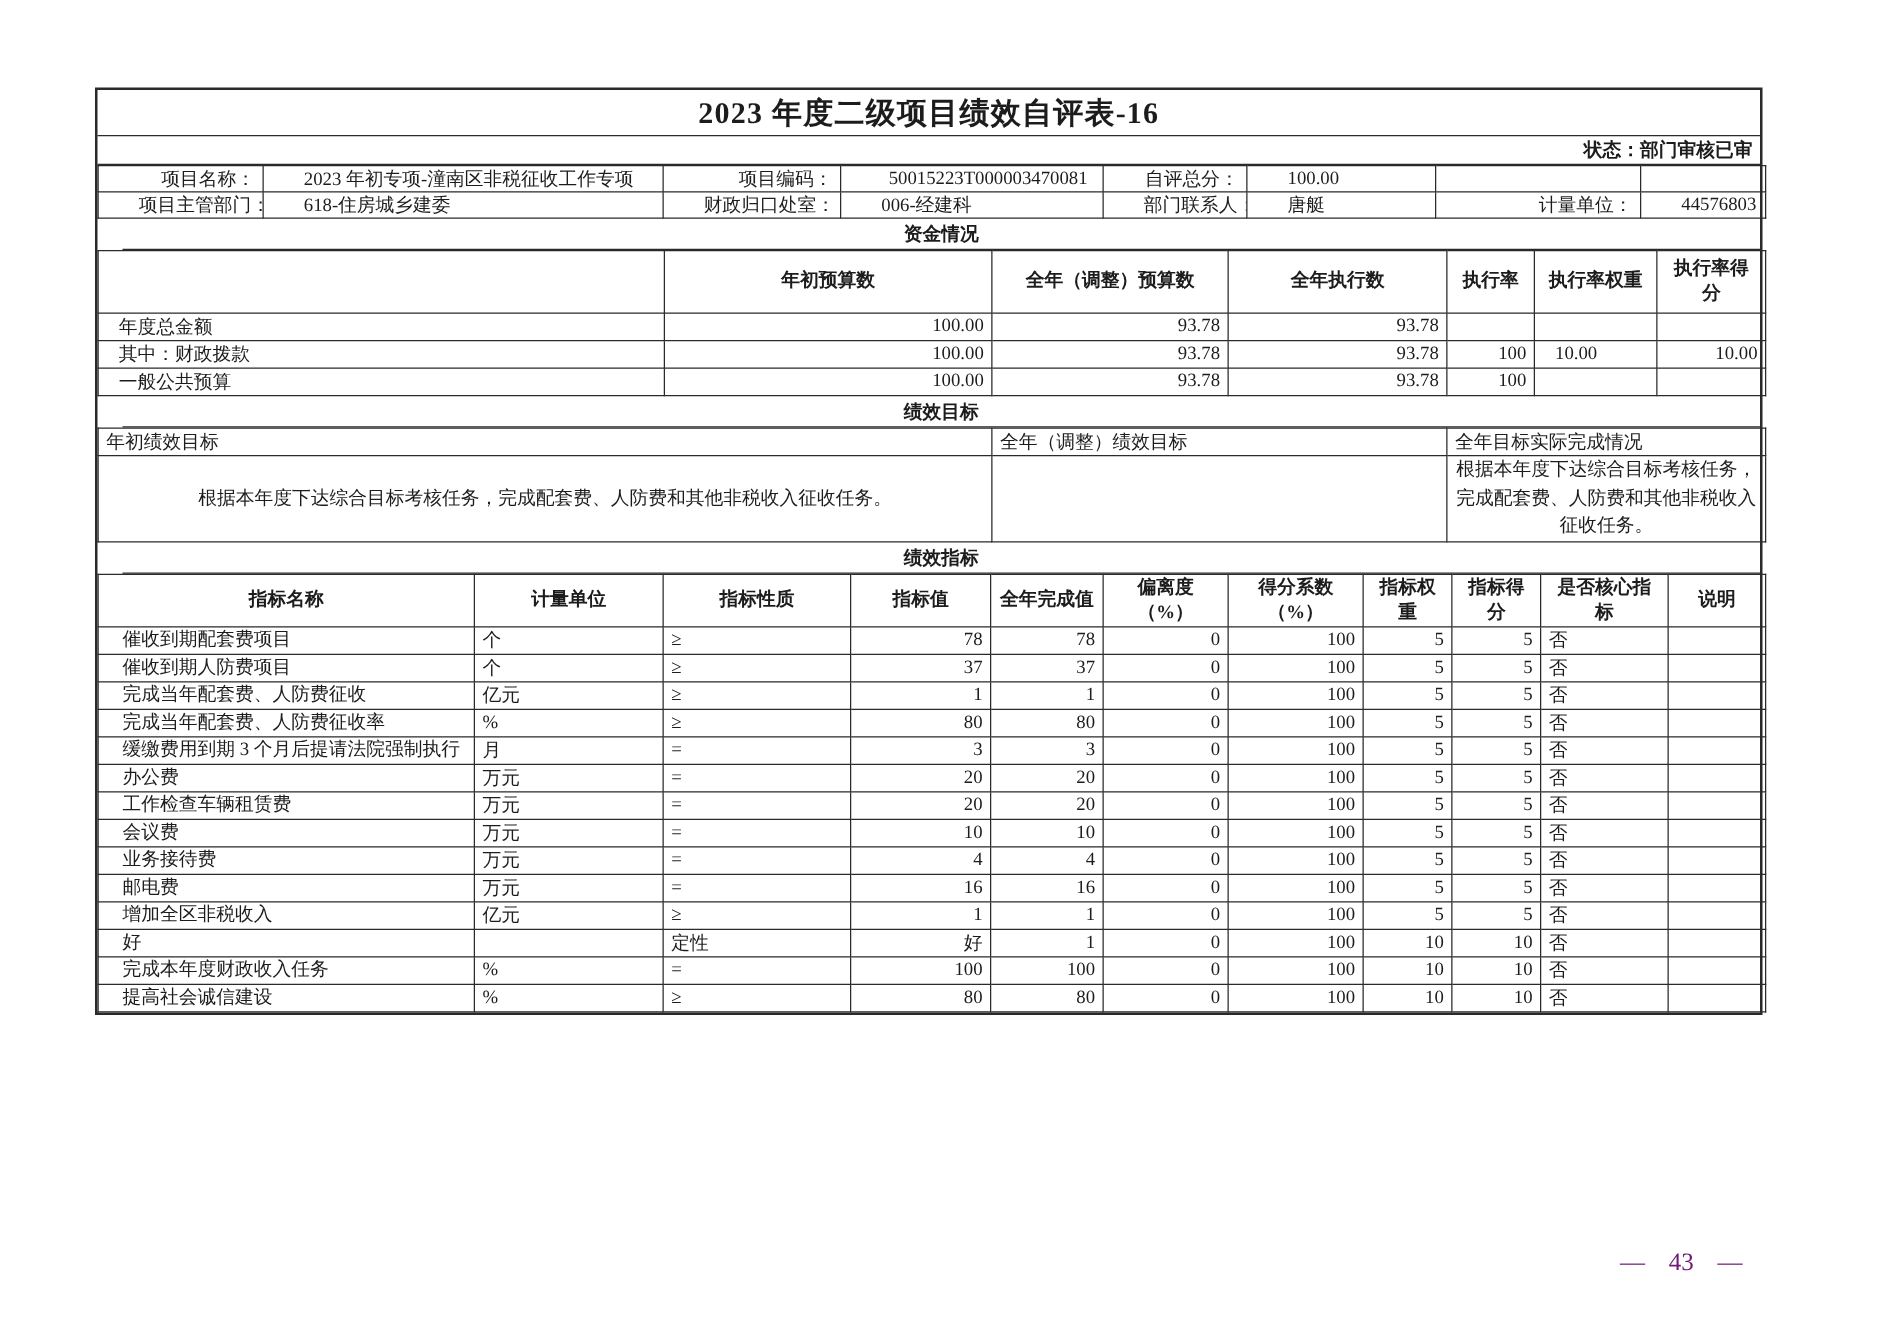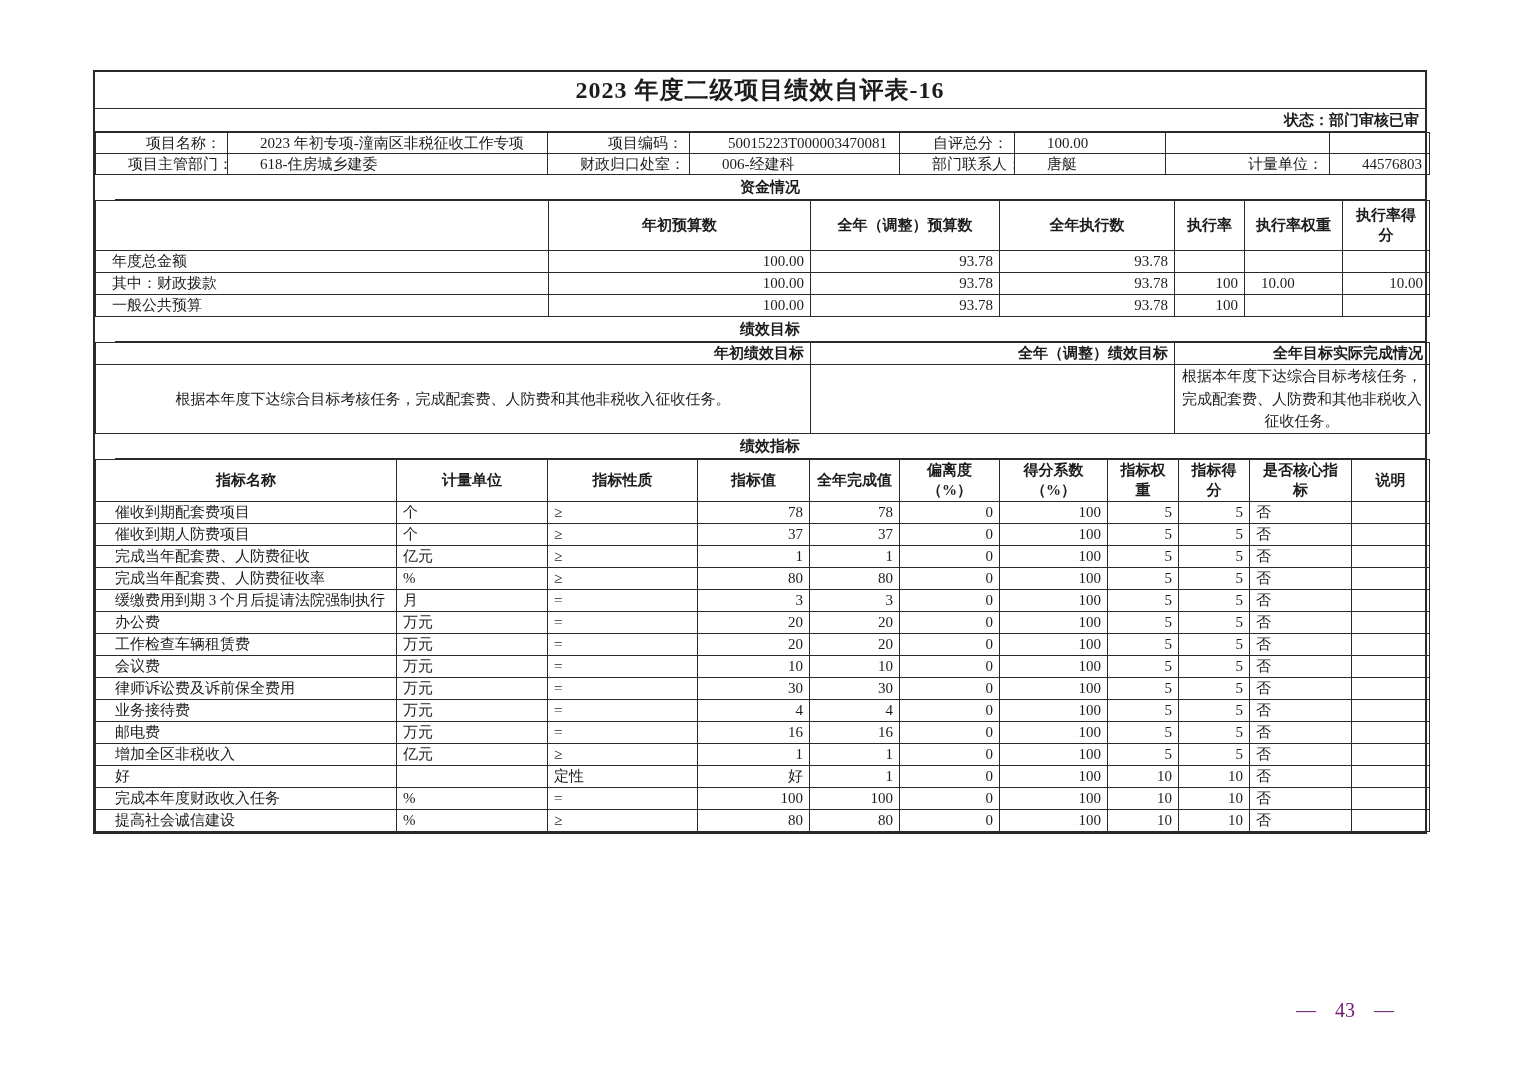--- a/index.html
+++ b/index.html
@@ -3,21 +3,21 @@
 <meta charset="utf-8">
 <style>
   * { box-sizing: border-box; }
   html,body { margin:0; padding:0; }
   body {
     width:1520px; height:1075px; position:relative;
     background:#ffffff; color:#1c1c1c;
     font-family:"Liberation Serif","DejaVu Serif",serif;
   }
   .doc {
-    position:absolute; left:93px; top:70px; width:1334px;
+    position:absolute; left:76px; top:70px; width:1334px;
     border:2px solid #2a2a2a; background:#fff;
   }
   .doc table { width:100%; border-collapse:collapse; table-layout:fixed; }
   .doc td, .doc th {
     border:1px solid #2a2a2a; font-size:15px; font-weight:normal;
     padding:0 6px; overflow:hidden; vertical-align:middle;
   }
   .title-row {
     height:37px; display:flex; align-items:center; justify-content:center;
     font-size:24px; font-weight:bold; border-bottom:1px solid #2a2a2a;
@@ -33,21 +33,21 @@
     font-size:15px; font-weight:bold; border-bottom:1px solid #2a2a2a;margin-left:20px;
   }
   .info-table td { height:21px; white-space:nowrap;padding-left:32px; }
   .lbl { font-weight:bold; text-align:right; }
   .val { text-align:left; padding-left:8px; }
   .val-center { text-align:center; }
 
   .funding-table th { height:50px; font-weight:bold; white-space:normal; line-height:1.3; text-align:center; }
   .funding-table td { height:22px; white-space:nowrap;padding-left:16px; }
 
-  .goals-table th { height:22px; font-weight:bold; text-align:right; }
+  .goals-table th { height:22px; font-weight:normal; text-align:left; }
   .goal-cell {
     height:69px; vertical-align:top; white-space:normal; text-align:center;
     padding:2px 7px; line-height:1.5; font-size:15px;
   }
 
   .ind-table th { height:42px; font-weight:bold; white-space:normal; line-height:1.3; text-align:center; padding:0 6px; }
   .ind-table td { height:22px; white-space:nowrap; }
   .name-cell { white-space:normal !important; text-indent:13px; padding:0 4px; line-height:1.4; }
 
   .pl4  { text-align:left; padding-left:4px; }
@@ -326,33 +326,20 @@
           <td class="pr8">10</td>
           <td class="pr8">10</td>
           <td class="pr8">0</td>
           <td class="pr8">100</td>
           <td class="pr8">5</td>
           <td class="pr8">5</td>
           <td class="pl14">否</td>
           <td></td>
         </tr>
 
-        <tr>
-          <td class="name-cell">律师诉讼费及诉前保全费用</td>
-          <td class="pl17">万元</td>
-          <td class="pl17">=</td>
-          <td class="pr8">30</td>
-          <td class="pr8">30</td>
-          <td class="pr8">0</td>
-          <td class="pr8">100</td>
-          <td class="pr8">5</td>
-          <td class="pr8">5</td>
-          <td class="pl14">否</td>
-          <td></td>
-        </tr>
 
         <tr>
           <td class="name-cell">业务接待费</td>
           <td class="pl17">万元</td>
           <td class="pl17">=</td>
           <td class="pr8">4</td>
           <td class="pr8">4</td>
           <td class="pr8">0</td>
           <td class="pr8">100</td>
           <td class="pr8">5</td>

